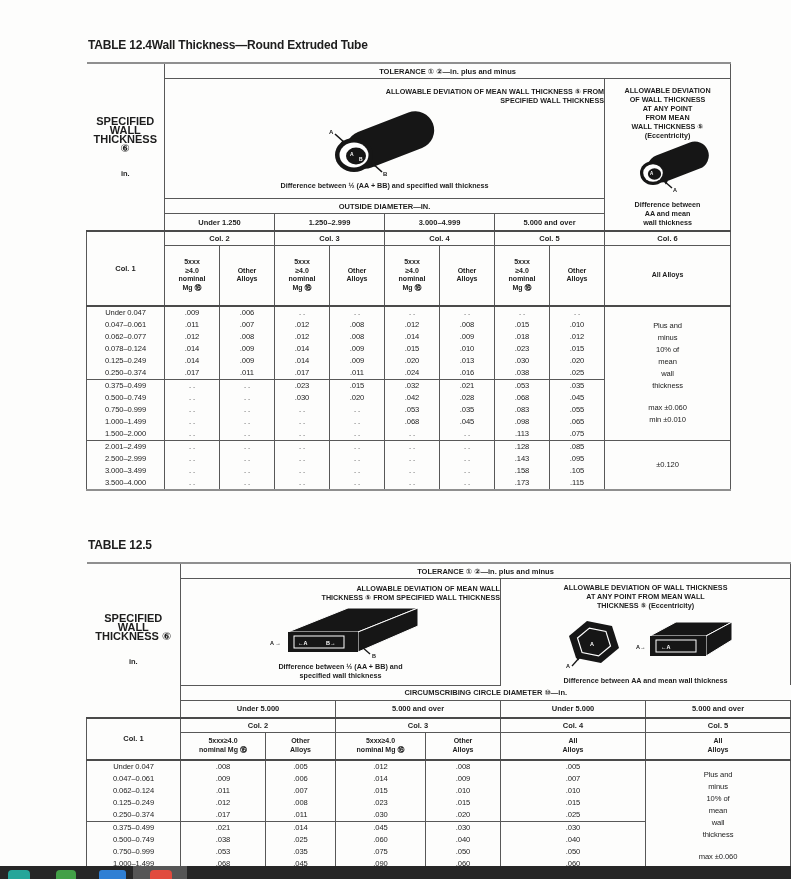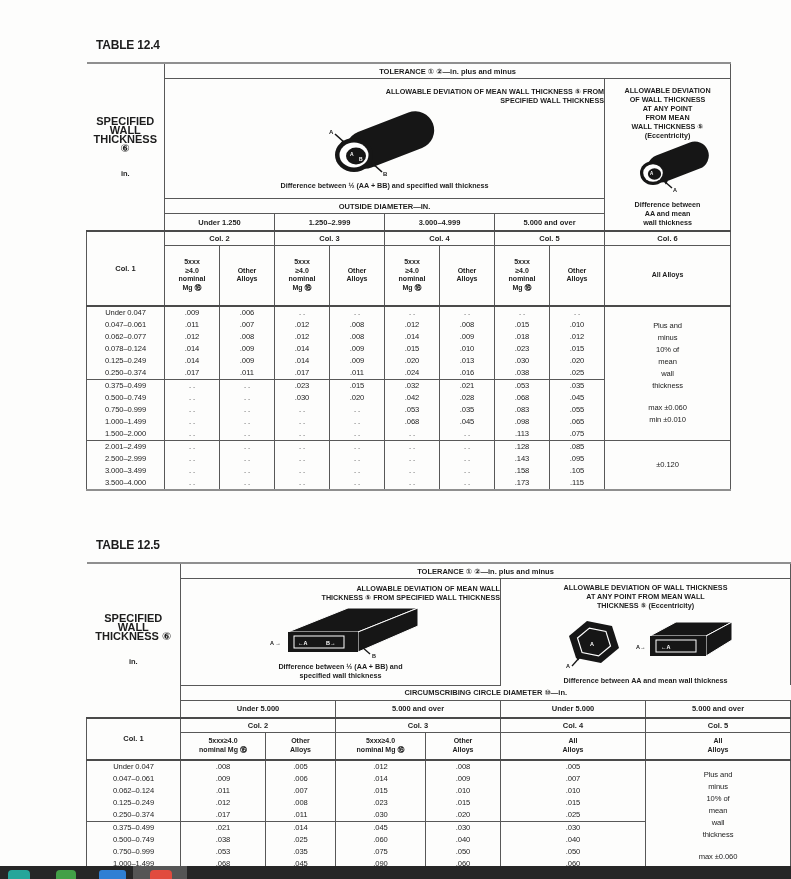--- a/index.html
+++ b/index.html
@@ -7,21 +7,21 @@
     --hv:#4a4a4a;       
     --tp:#8f8f8f;       
     --ink:#1d1d1d;
   }
   html,body{margin:0;padding:0;}
   body{
     width:791px;height:879px;position:relative;overflow:hidden;
     background:#fdfdfc;color:var(--ink);
     font-family:"Liberation Sans","DejaVu Sans",sans-serif;
   }
-  .t-title{position:absolute;left:96px;display:flex;align-items:baseline;white-space:nowrap;}
+  .t-title{position:absolute;left:88px;display:flex;align-items:baseline;white-space:nowrap;}
   .tnum{font-weight:bold;font-size:12px;letter-spacing:-0.2px;}
   .tsub{font-weight:bold;font-size:12px;letter-spacing:-0.2px;}
 
   table.tb{position:absolute;border-collapse:collapse;table-layout:fixed;}
   table.tb td{padding:0;text-align:center;vertical-align:middle;color:var(--ink);}
   .ml{white-space:pre-line;}
 
   
   tr.r-tol td{border-top:2px solid var(--tp);}
   td.tolcell{border-left:1px solid var(--ln);border-right:1px solid var(--ln);border-bottom:1px solid var(--ln);
@@ -60,20 +60,21 @@
   .tb-seg{position:absolute;left:133px;top:0;width:54px;height:13px;background:#555;}
   .dock-ic{position:absolute;top:4px;height:18px;border-radius:4px;}
 
   svg text{font-family:"Liberation Sans","DejaVu Sans",sans-serif;}
 </style>
 </head>
 <body>
 
 <div class="t-title" style="top:38px;">
   <span class="tnum">TABLE 12.4</span>
+  <span class="tsub">Wall Thickness—Round Extruded Tube</span>
 </div>
 
 <table class="tb tb4" style="left:86px;top:62px;width:644px;">
   <colgroup>
     <col style="width:78px">
       <col style="width:55px">
       <col style="width:55px">
       <col style="width:55px">
       <col style="width:55px">
     <col style="width:55px">

